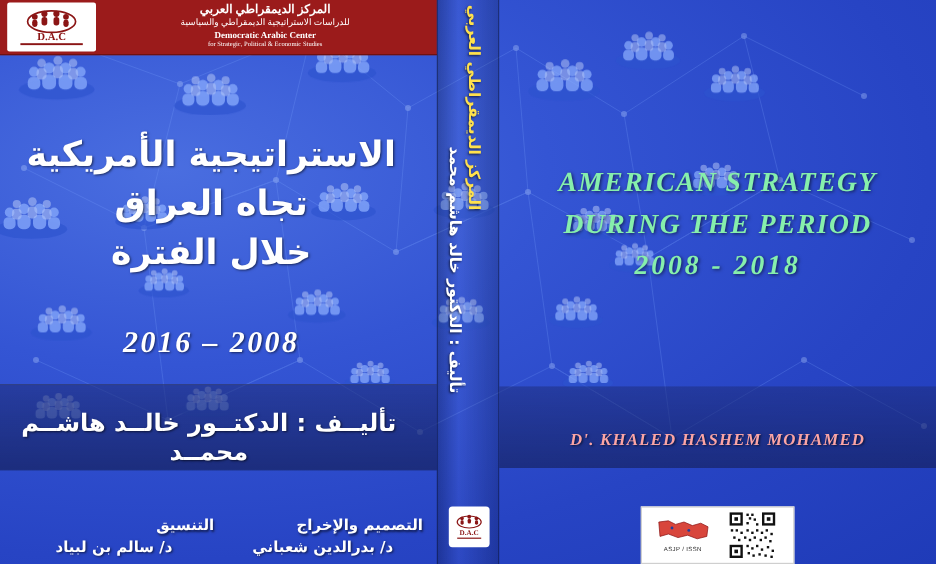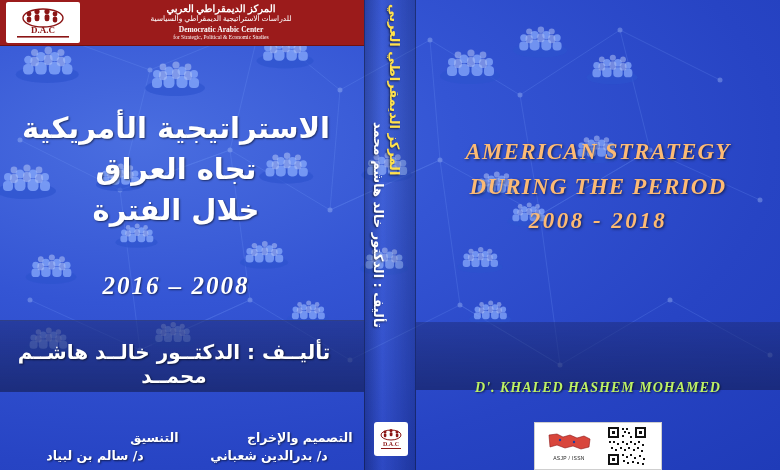--- a/index.html
+++ b/index.html
@@ -229,45 +229,45 @@
     align-items: center;
     justify-content: center;
   }
   
   .en-title {
     position: absolute;
     left: 416px;
     top: 135px;
     width: 364px;
     text-align: center;
-    color: #fdba74;
+    color: #86efac;
     font-weight: bold;
     font-style: italic;
     font-size: 23px;
     line-height: 1.5;
     letter-spacing: 1.2px;
     text-shadow: 1px 1px 3px rgba(0,0,0,0.6);
     font-family: "Liberation Serif", serif;
   }
   .en-title .yr { letter-spacing: 2.5px; }
   .en-author-band {
     position: absolute;
     left: 416px;
     top: 322px;
     width: 364px;
     height: 68px;
     background: linear-gradient(180deg, rgba(30,44,120,0.5), rgba(22,34,96,0.68));
   }
   .en-author {
     position: absolute;
     left: 416px;
-    top: 380px;
+    top: 360px;
     width: 364px;
     text-align: center;
-    color: #bef264;
+    color: #fca5a5;
     font-size: 14px;
     font-weight: bold;
     font-style: italic;
     letter-spacing: 1px;
     text-shadow: 1px 1px 2px rgba(0,0,0,0.6);
     font-family: "Liberation Serif", serif;
   }
   
   .barcode-box {
     position: absolute;

